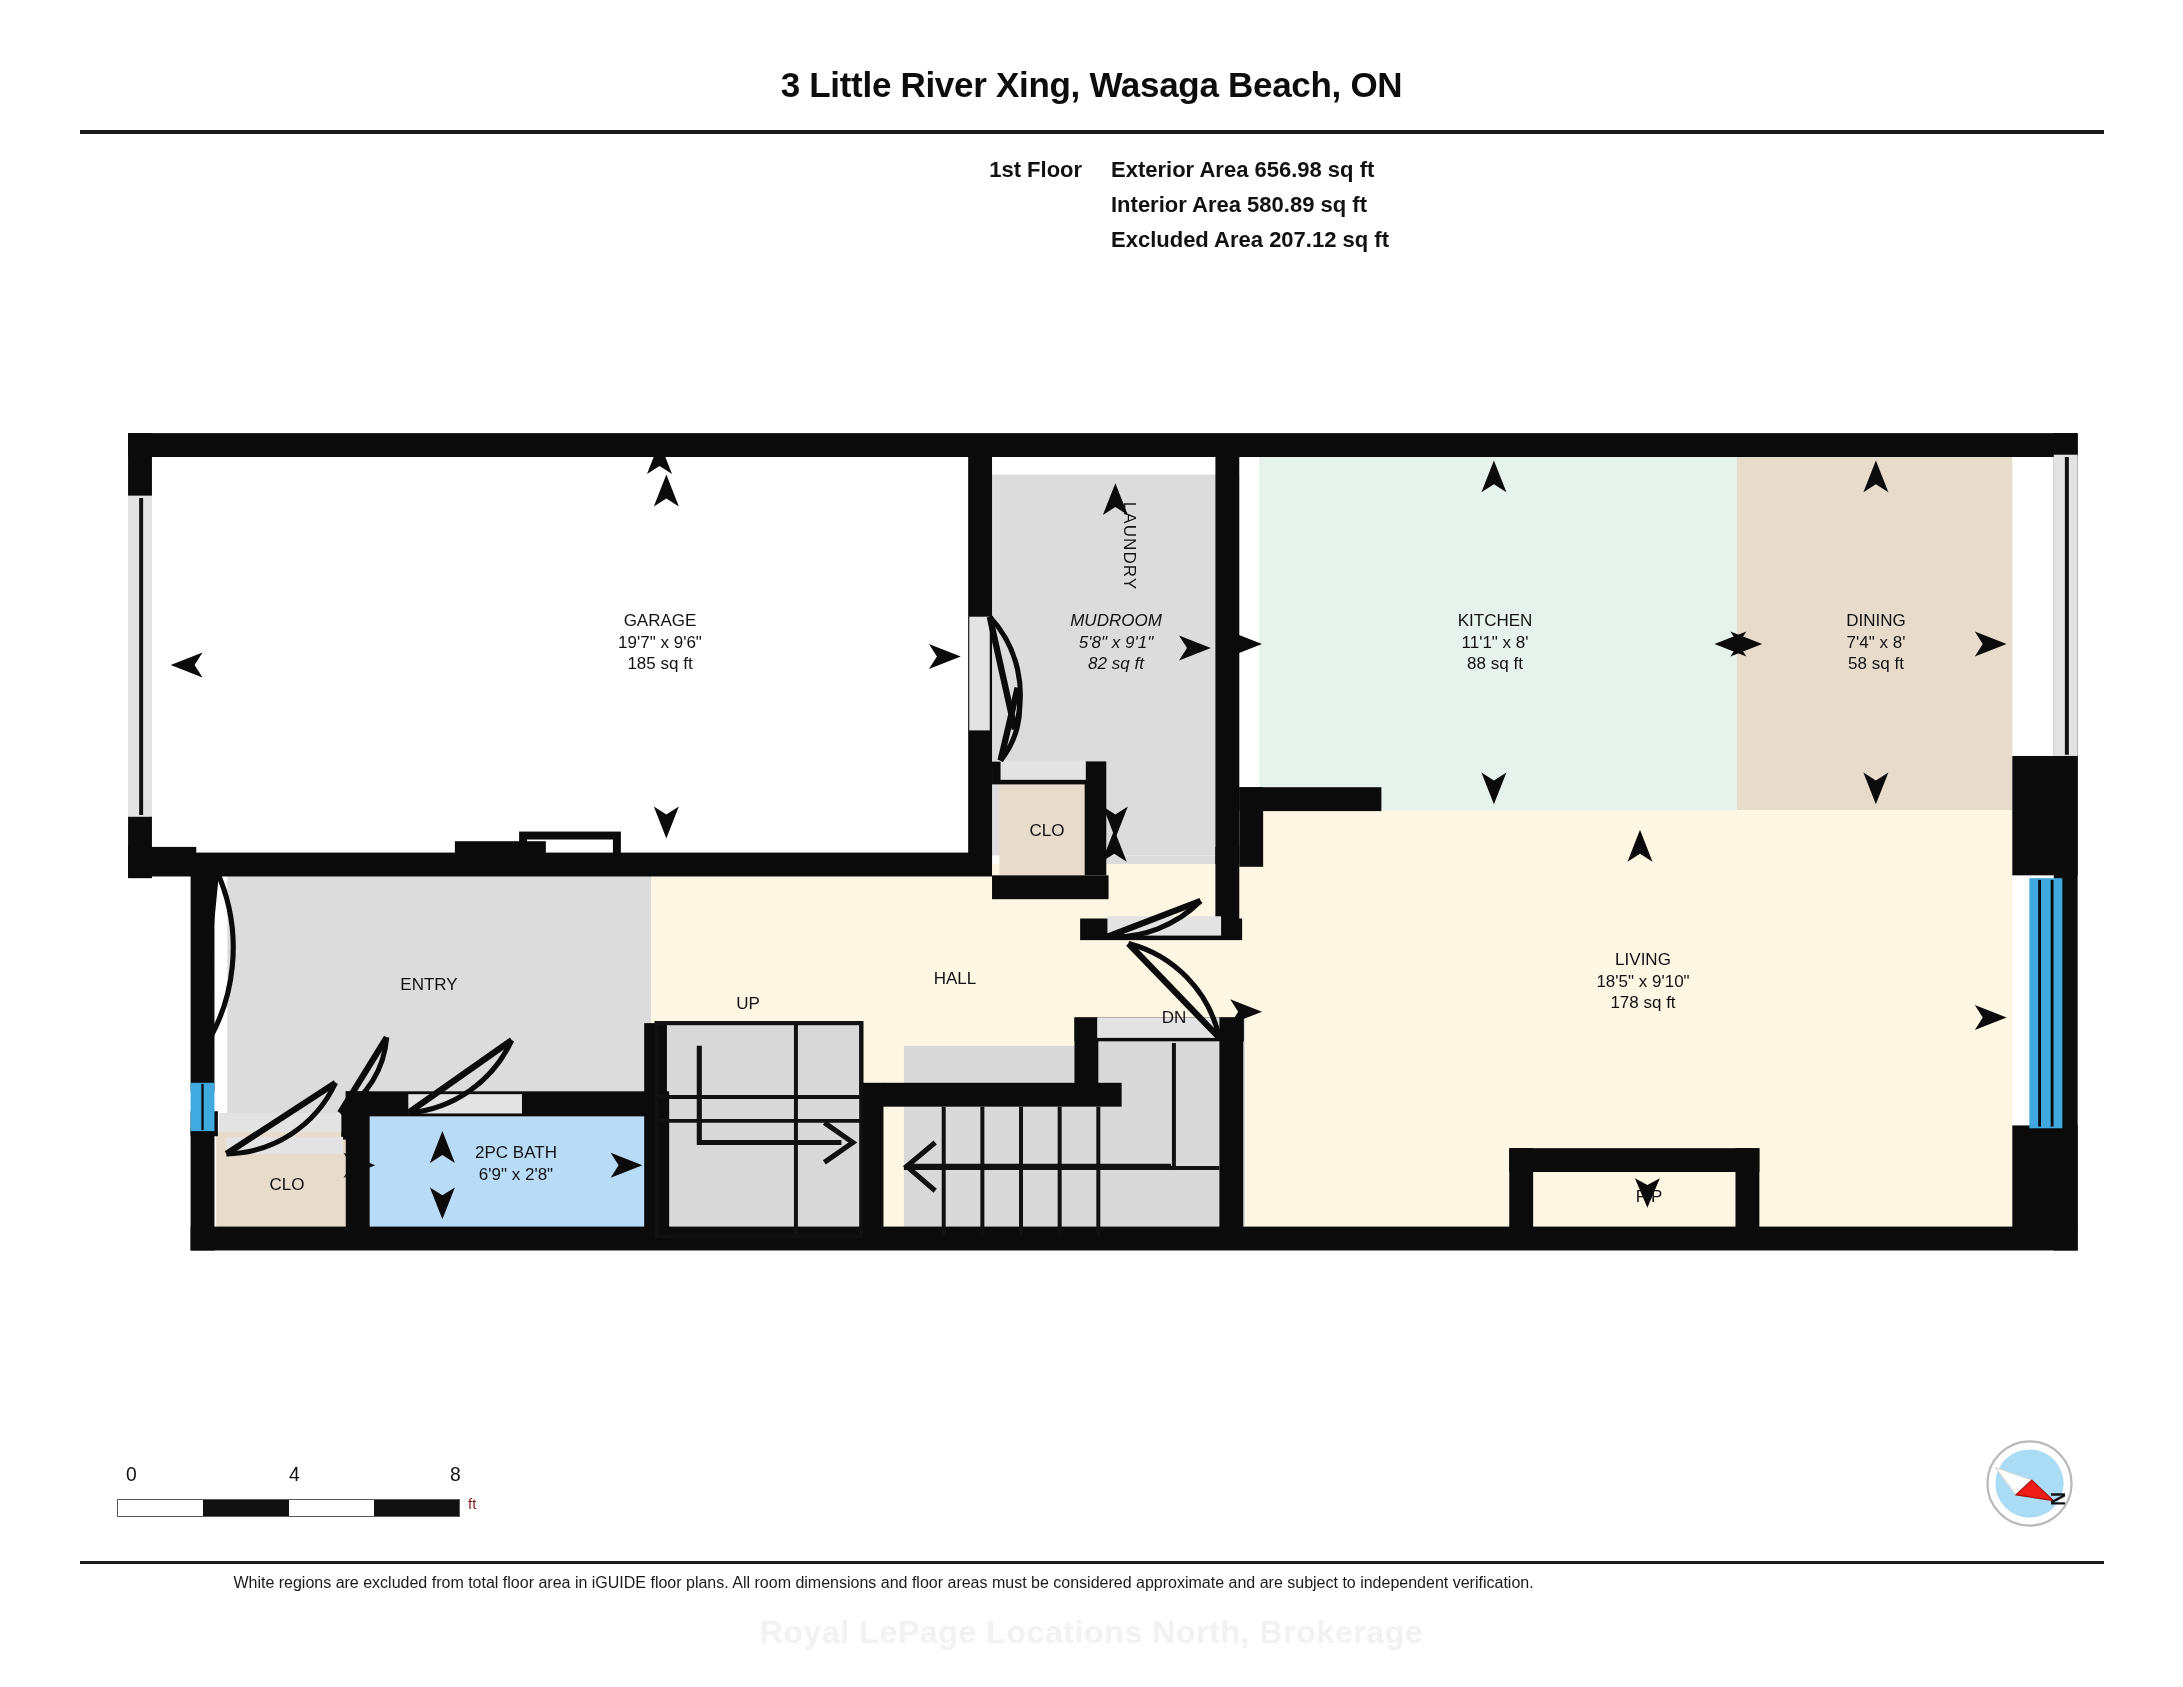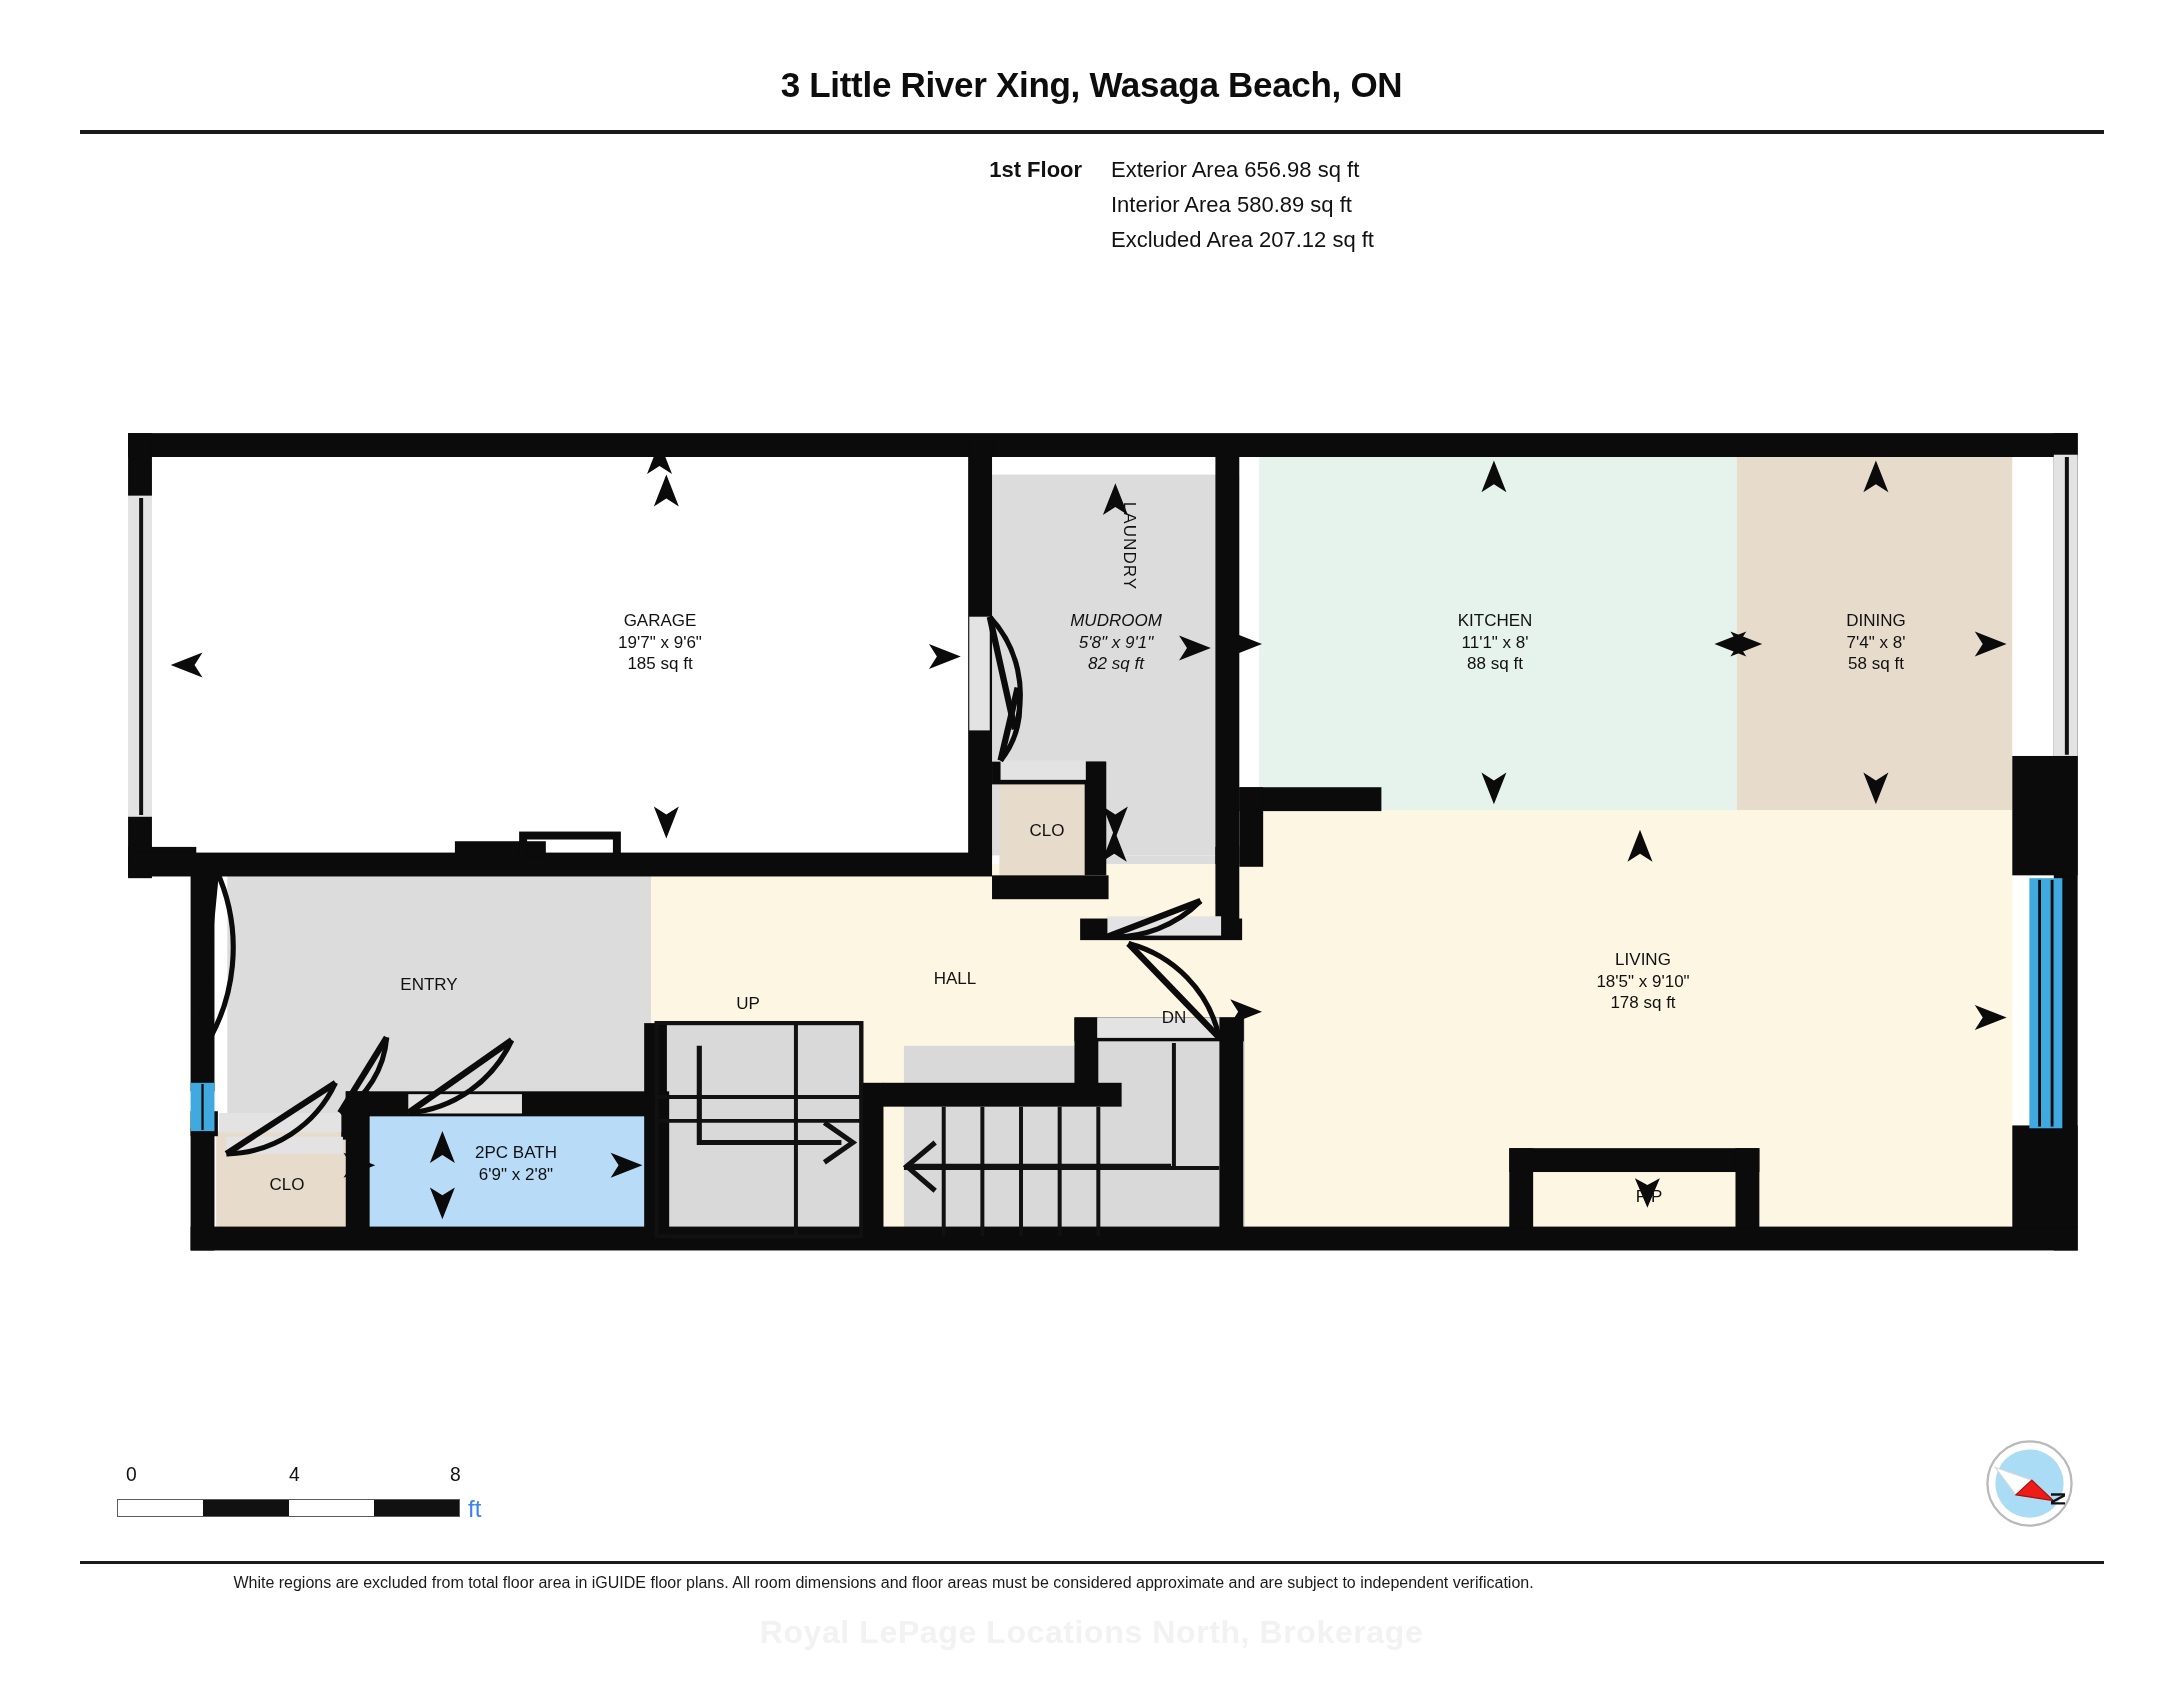--- a/index.html
+++ b/index.html
@@ -24,21 +24,21 @@
     position:absolute;left:80px;top:130px;width:2024px;height:4px;
     background:#1a1a1a;
   }
   .areas{
     position:absolute;left:992px;top:152px;
     font-size:22px;line-height:35px;color:#111;
   }
   .areas .floor-label{
     position:absolute;left:-2.8px;top:0;font-weight:bold;white-space:nowrap;
   }
-  .areas .area-list{margin-left:119px;}
+  .areas .area-list{margin-left:119px;font-weight:bold;}
   .areas .area-list div{white-space:nowrap;}
 
   
   .plan{
     position:absolute;left:0;top:0;width:2183px;height:1687px;
     pointer-events:none;
   }
   .plan svg{display:block;}
 
   
@@ -60,21 +60,21 @@
   .rlabel.tiny{font-size:15px;}
 
   
   .scalebar{position:absolute;left:117px;top:1499px;width:341px;height:16px;border:1.1px solid #5b5b5b;display:flex;}
   .scalebar i{flex:1;display:block;}
   .scalebar i:nth-child(1){background:#fff;}
   .scalebar i:nth-child(2){background:#111;}
   .scalebar i:nth-child(3){background:#fff;}
   .scalebar i:nth-child(4){background:#111;}
   .sc-num{position:absolute;font-size:19.3px;color:#111;}
-  .sc-ft{position:absolute;left:468px;top:1495px;font-size:24px;color:#3b82f6;}
+  .sc-ft{position:absolute;left:468px;top:1495px;font-size:15px;color:#7f1d1d;}
 
   .prepared{
     position:absolute;left:0;top:1487px;width:2183px;text-align:center;
     font-size:18px;color:#111;
   }
   .rule-bot{
     position:absolute;left:80px;top:1561px;width:2024px;height:3.4px;background:#1a1a1a;
   }
   .disclaimer{
     position:absolute;left:0;top:1574px;width:1767px;text-align:center;

